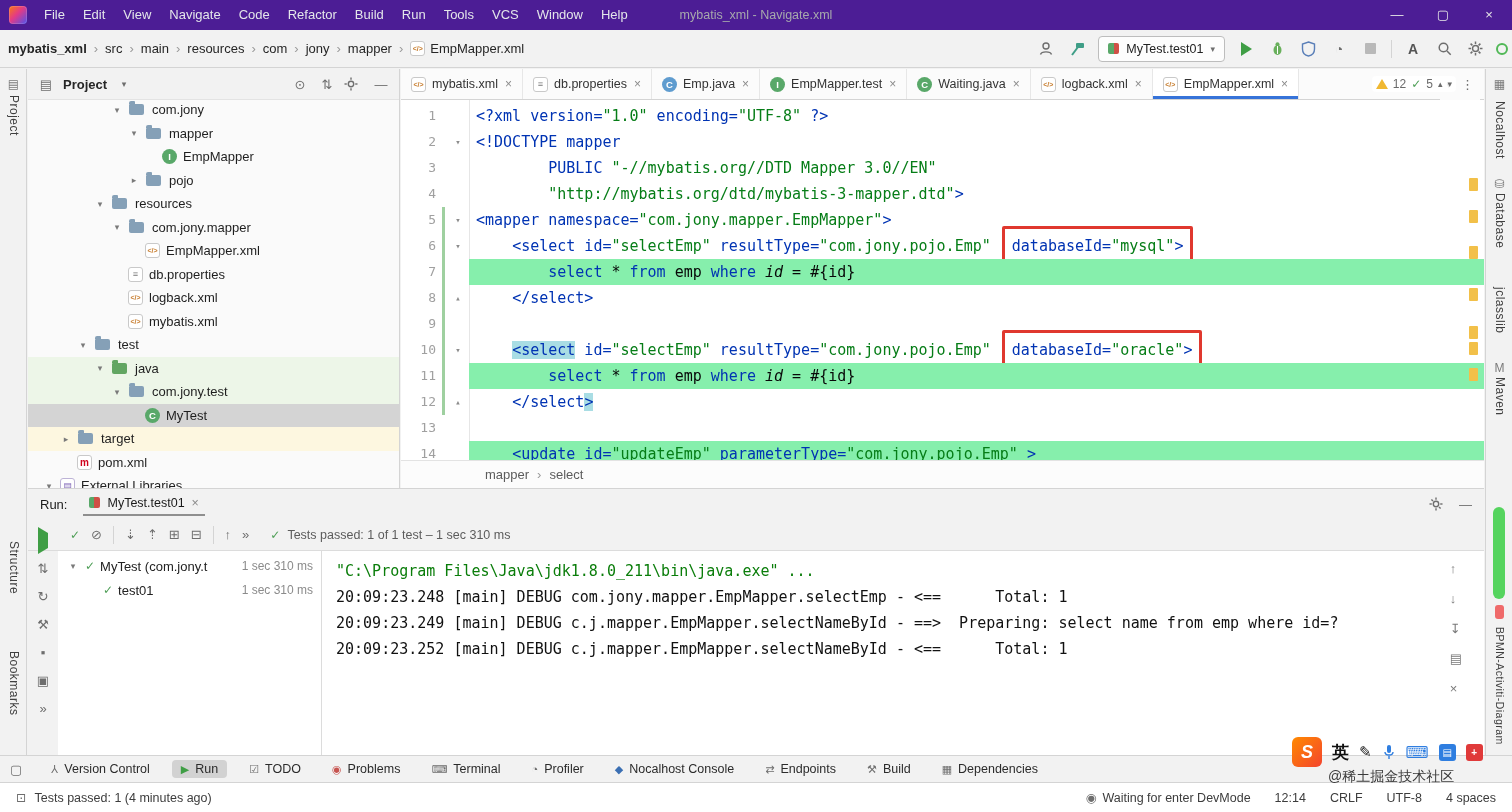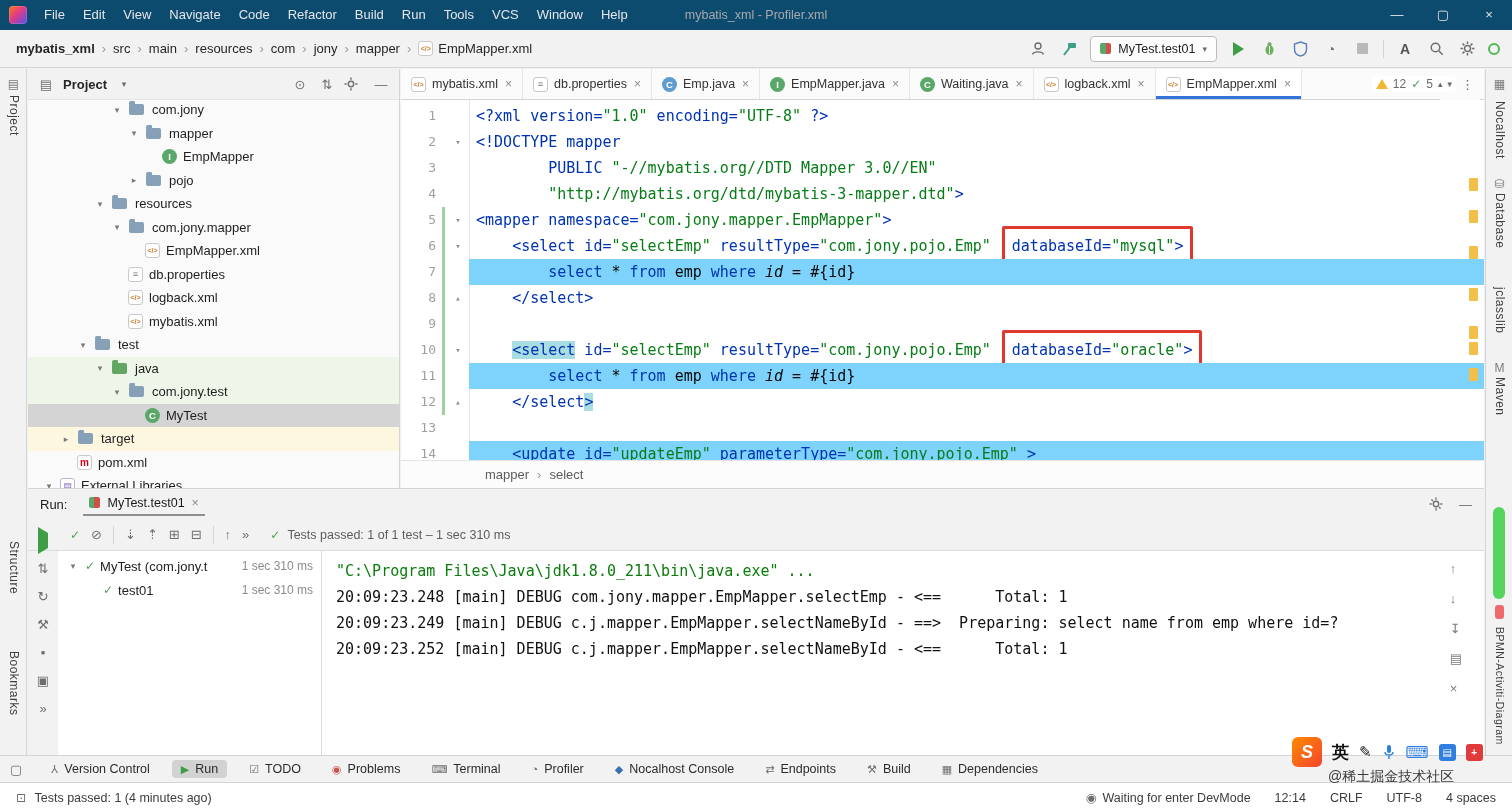--- a/index.html
+++ b/index.html
@@ -1,33 +1,33 @@
 <!DOCTYPE html>
 <html><head>
 <meta charset="utf-8">
 <style>
   *{margin:0;padding:0;box-sizing:border-box}
   html,body{background:#888}
   .app{position:relative;width:1512px;height:812px;background:#f2f2f2;overflow:hidden;
        font-family:"Liberation Sans","DejaVu Sans",sans-serif;font-size:13px;color:#222}
 
   
-  .titlebar{position:absolute;top:0;left:0;right:0;height:30px;background:#0c4a6e;color:#e4e6ea;
+  .titlebar{position:absolute;top:0;left:0;right:0;height:30px;background:#4c1d95;color:#e4e6ea;
             display:flex;align-items:center;z-index:10}
   .logo{width:18px;height:18px;margin:0 8px 0 9px;border-radius:4px;flex:none;
         background:linear-gradient(135deg,#f97a12,#e33a86 45%,#4a53f0);box-shadow:inset 0 0 0 1px rgba(255,255,255,.15)}
   .menu{display:flex}
   .menu-item{padding:0 9px;line-height:30px;font-size:13px;cursor:default}
   .tb-title{position:absolute;left:50%;transform:translateX(-50%);color:#a7a9ad;font-size:12.5px}
   .win{margin-left:auto;display:flex}
   .win span{width:46px;text-align:center;line-height:30px;font-size:13px;color:#e7e7e7}
 
   
   .navbar{position:absolute;top:30px;left:0;right:0;height:38px;background:#f2f2f2;
-          border-bottom:1px solid #d4d4d4;display:flex;align-items:center;padding:0 12px;z-index:9}
+          border-bottom:1px solid #d4d4d4;display:flex;align-items:center;padding:0 4px;z-index:9}
   .crumbs{display:flex;align-items:center;gap:2px}
   .crumb{display:flex;align-items:center;gap:5px;padding:2px 4px;color:#262626;white-space:nowrap}
   .crumb-root{font-weight:bold}
   .crumb-sep{color:#9a9a9a;padding:0 1px}
   .nav-right{margin-left:auto;display:flex;align-items:center;gap:11px}
   .nico{display:inline-flex;align-items:center;justify-content:center;width:20px;height:20px;color:#6e6e6e;font-size:14px}
   .runcfg{display:flex;align-items:center;gap:7px;border:1px solid #bdbdbd;background:#fdfdfd;border-radius:4px;
           height:26px;padding:0 9px;font-size:12.5px;color:#222}
   .junit-ic{width:11px;height:11px;border-radius:2px;flex:none;
             background:linear-gradient(90deg,#59a869 0 50%,#cf5046 50% 100%)}
@@ -89,21 +89,21 @@
   .tabs-right{position:absolute;right:4px;top:0;height:31px;display:flex;align-items:center;gap:10px;color:#6e6e6e;background:#fbfbfb;padding:0 6px}
   .code{position:absolute;top:31px;left:0;right:0;bottom:28px;overflow:hidden;background:#fff;padding-top:3px}
   .code::before{content:"";position:absolute;left:68px;top:0;bottom:0;width:1px;background:#e6e6e6}
   .cl{display:flex;height:26px;line-height:26px;font-family:"DejaVu Sans Mono","Liberation Mono",monospace;
       font-size:15px;white-space:pre}
   .ln{width:40px;text-align:right;padding-right:5px;color:#a0a0a0;font-size:13px;flex:none}
   .vcs{width:6px;position:relative;flex:none}
   .vcs-g::after{content:"";position:absolute;left:1px;top:0;bottom:0;width:3px;background:#9fd0a0}
   .foldm{width:22px;text-align:center;color:#8c8c8c;font-size:9px;flex:none}
   .ct{flex:1;padding-left:7px;position:relative}
-  .bg-y .ct{background:#7dd3fc}
+  .bg-y .ct{background:#86efac}
   .tk-t{color:#0033b3}.tk-s{color:#067d17}.tk-k{color:#0033b3}.tk-p{color:#080808}
   .tk-i{color:#080808;font-style:italic}
   .rb{border:3px solid #e0382e;border-radius:2px;padding:8px 7px;margin:0 2px;position:relative}
   .hl{background:#a9dde4}
   .inspect{position:absolute;top:7px;right:28px;display:flex;align-items:center;gap:5px;
            font-size:12px;color:#6b6b6b;background:rgba(255,255,255,.85);padding:1px 4px;border-radius:4px}
   .w-tri{width:0;height:0;border-left:6px solid transparent;border-right:6px solid transparent;border-bottom:10px solid #f0b832}
   .g-chk{color:#4d9e55;font-weight:bold}
   .stripe-marks span{position:absolute;right:6px;width:9px;height:13px;background:#f2c049;border-radius:1px}
   .ed-crumbs{position:absolute;left:0;right:0;bottom:0;height:28px;border-top:1px solid #e3e3e3;background:#fcfcfc;
@@ -174,21 +174,21 @@
         <span class="menu-item">Navigate</span>
         <span class="menu-item">Code</span>
         <span class="menu-item">Refactor</span>
         <span class="menu-item">Build</span>
         <span class="menu-item">Run</span>
         <span class="menu-item">Tools</span>
         <span class="menu-item">VCS</span>
         <span class="menu-item">Window</span>
         <span class="menu-item">Help</span>
       </nav>
-    <div class="tb-title">mybatis_xml - Profiler.xml</div>
+    <div class="tb-title">mybatis_xml - Navigate.xml</div>
     <div class="win">
       <span>—</span>
       <span>▢</span>
       <span>×</span>
     </div>
   </div>
 
   <div class="navbar">
     <div class="crumbs">
         <span class="crumb crumb-root">
@@ -429,21 +429,21 @@
           <span class="tab-lbl">db.properties</span>
           <span class="tab-x">×</span>
         </div>
         <div class="tab">
           <span class="cir ic-class">C</span>
           <span class="tab-lbl">Emp.java</span>
           <span class="tab-x">×</span>
         </div>
         <div class="tab">
           <span class="cir ic-iface">I</span>
-          <span class="tab-lbl">EmpMapper.java</span>
+          <span class="tab-lbl">EmpMapper.test</span>
           <span class="tab-x">×</span>
         </div>
         <div class="tab">
           <span class="cir ic-classrun">C</span>
           <span class="tab-lbl">Waiting.java</span>
           <span class="tab-x">×</span>
         </div>
         <div class="tab">
           <span class="fic fic-xml">&lt;/&gt;</span>
           <span class="tab-lbl">logback.xml</span>

